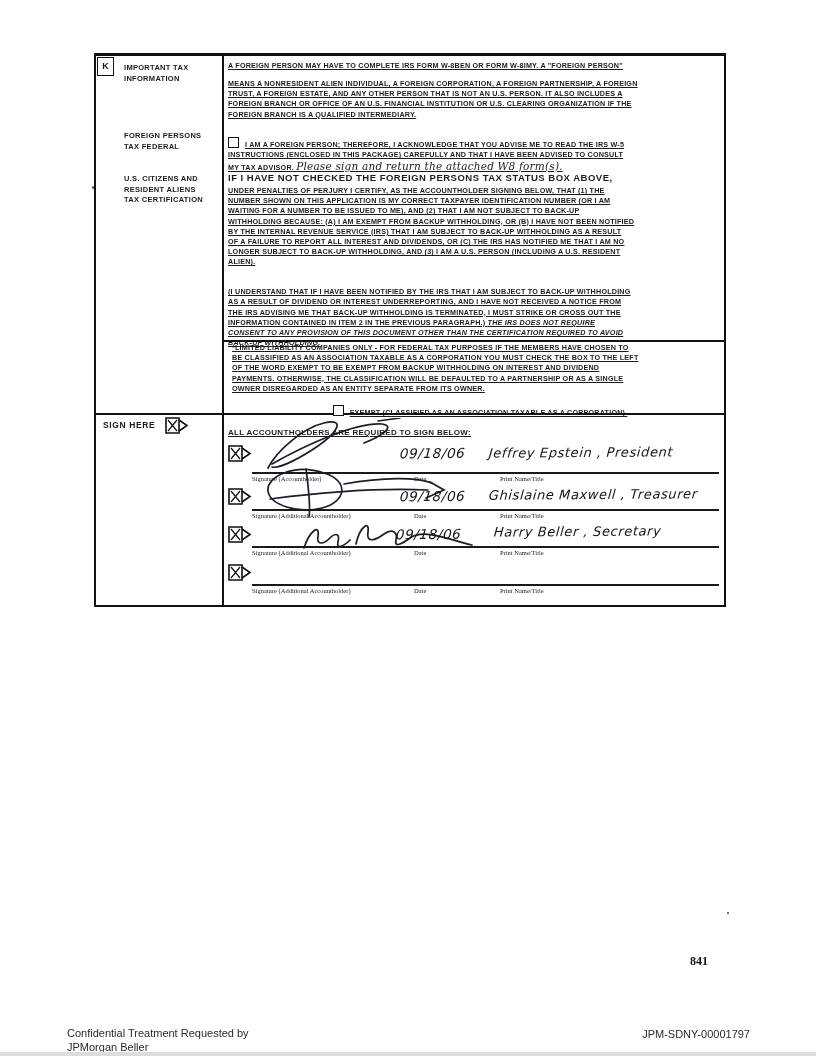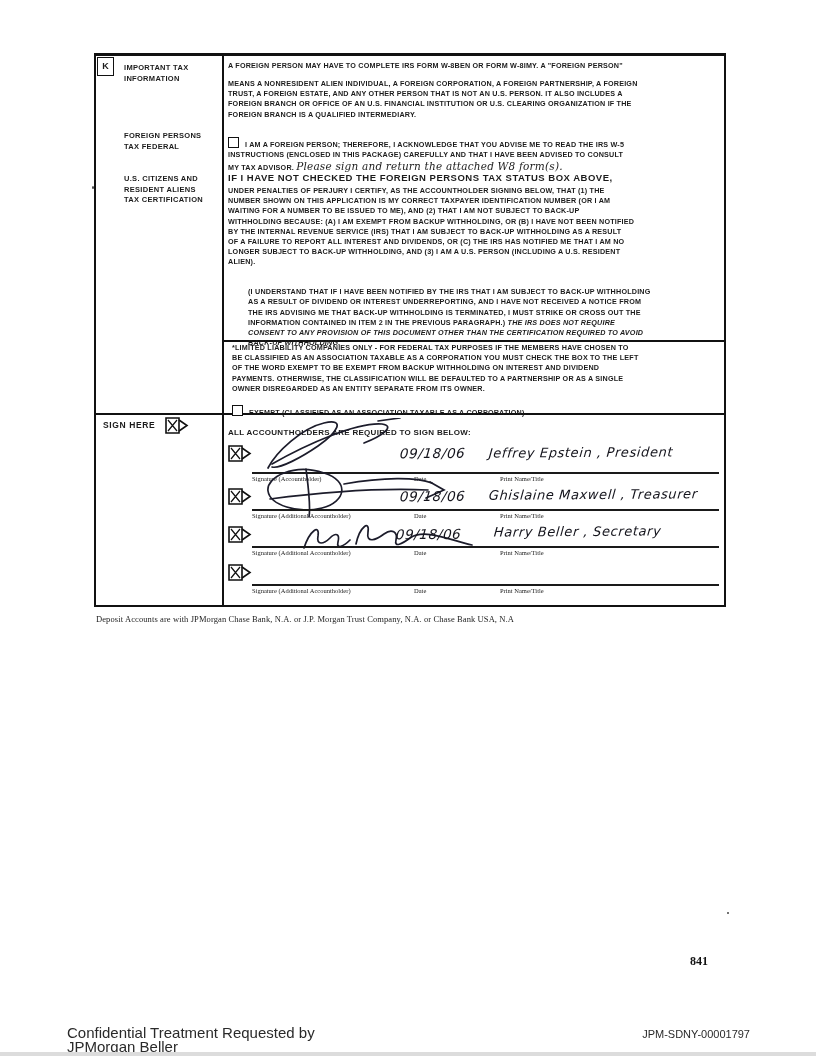--- a/index.html
+++ b/index.html
@@ -15,30 +15,30 @@
         font-size:9px;font-weight:bold;text-align:center;line-height:17px;}
   .llabel{position:absolute;left:28px;width:100px;font-size:7.5px;font-weight:bold;
           letter-spacing:.3px;line-height:10.5px;white-space:pre-line;}
   .l-important{top:7px;}
   .l-foreign{top:75px;}
   .l-citizens{top:118px;}
   .sign-here{position:absolute;left:7px;top:364px;font-size:8.5px;font-weight:bold;letter-spacing:.6px;}
   .sign-here .ic{position:absolute;left:62px;top:-3px;}
   
   .para{position:absolute;left:132px;width:496px;font-size:7.2px;font-weight:bold;
-        letter-spacing:.2px;line-height:10.2px;white-space:pre-line;}
+        letter-spacing:.2px;line-height:10.2px;white-space:pre-line;text-decoration:underline;}
   .p-intro1{top:5px;}
   .p-intro2{top:23px;}
   .p-fstatus{top:71px;}
   .headline{position:absolute;left:132px;top:116px;width:599px;font-size:9.5px;font-weight:bold;
             letter-spacing:.5px;}
   .p-cert1{top:130px;}
-  .p-cert2{top:221px;margin-left:20px;}
+  .p-cert2{top:221px;}
   .p-llc{left:136px;top:287px;}
-  .p-exempt{left:136px;top:339px;}
+  .p-exempt{left:136px;top:339px;text-align:center;}
   .p-signinstr{top:372px;font-size:8px;letter-spacing:.3px;}
   .wnote{font-family:"DejaVu Serif",serif;font-style:italic;font-weight:normal;font-size:10.5px;
          letter-spacing:.2px;}
   .it{font-style:italic;}
   .cb{display:inline-block;width:9px;height:9px;border:1.2px solid #111;margin-right:6px;
       vertical-align:-1px;background:#fff;}
   
   .xb{position:absolute;width:24px;height:17px;}
   .hline{position:absolute;left:156px;width:467px;height:1.5px;background:#1a1a1a;}
   .sl{position:absolute;font-family:"Liberation Serif",serif;font-size:6.5px;color:#222;}
@@ -48,21 +48,21 @@
   .name-v{font-size:13px;}
   .sig{position:absolute;}
   .sig path{fill:none;stroke:#1c1c2b;stroke-width:1.7;stroke-linecap:round;}
   .xb path.fr{fill:none;stroke:#111;stroke-width:1.6;}
   .xb path.xx{fill:none;stroke:#111;stroke-width:1.2;}
   
   .deposit-note{position:absolute;left:96px;top:614px;font-family:"Liberation Serif",serif;
                 font-size:8.5px;color:#242424;letter-spacing:.1px;}
   .page-number{position:absolute;left:690px;top:954px;font-family:"Liberation Serif",serif;
                font-size:12px;font-weight:bold;color:#111;}
-  .footer-left{position:absolute;left:67px;top:1026px;font-size:15px;color:#2a2a2a;line-height:14px;}
+  .footer-left{position:absolute;left:67px;top:1026px;font-size:11px;color:#2a2a2a;line-height:14px;}
   .footer-right{position:absolute;right:66px;top:1028px;font-size:11px;color:#2a2a2a;}
   .bottom-strip{position:absolute;left:0;right:0;top:1052px;height:4px;background:#dcdcdc;}
   .dot{position:absolute;background:#444;border-radius:50%;}
 </style>
 </head>
 <body>
 
 <div class="sheet">
 
   <div class="form-table">
@@ -186,21 +186,20 @@
         <path class="fr" d="M1,1 H14 V16 H1 Z"></path>
         <path class="xx" d="M3,3 L12,14 M12,3 L3,14"></path>
         <path class="fr" d="M14,3 L22,8.5 L14,14"></path>
       </svg>
     <div class="hline" style="top:528px;"></div>
     <div class="sl" style="left:156px;top:531px;">Signature (Additional Accountholder)</div>
     <div class="sl" style="left:318px;top:531px;">Date</div>
     <div class="sl" style="left:404px;top:531px;">Print Name/Title</div>
   </div>
 
-  <div class="deposit-note">Deposit Accounts are with JPMorgan Chase Bank, N.A. or J.P. Morgan Trust Company, N.A. or Chase Bank USA, N.A</div>
   <div class="page-number">841</div>
   <div class="footer-left">
     <div>Confidential Treatment Requested by</div>
     <div>JPMorgan Beller</div>
   </div>
   <div class="footer-right">JPM-SDNY-00001797</div>
   <div class="bottom-strip"></div>
 
   <div class="dot" style="left:92px;top:186px;width:2px;height:3px;"></div>
   <div class="dot" style="left:727px;top:912px;width:2px;height:2px;"></div>

